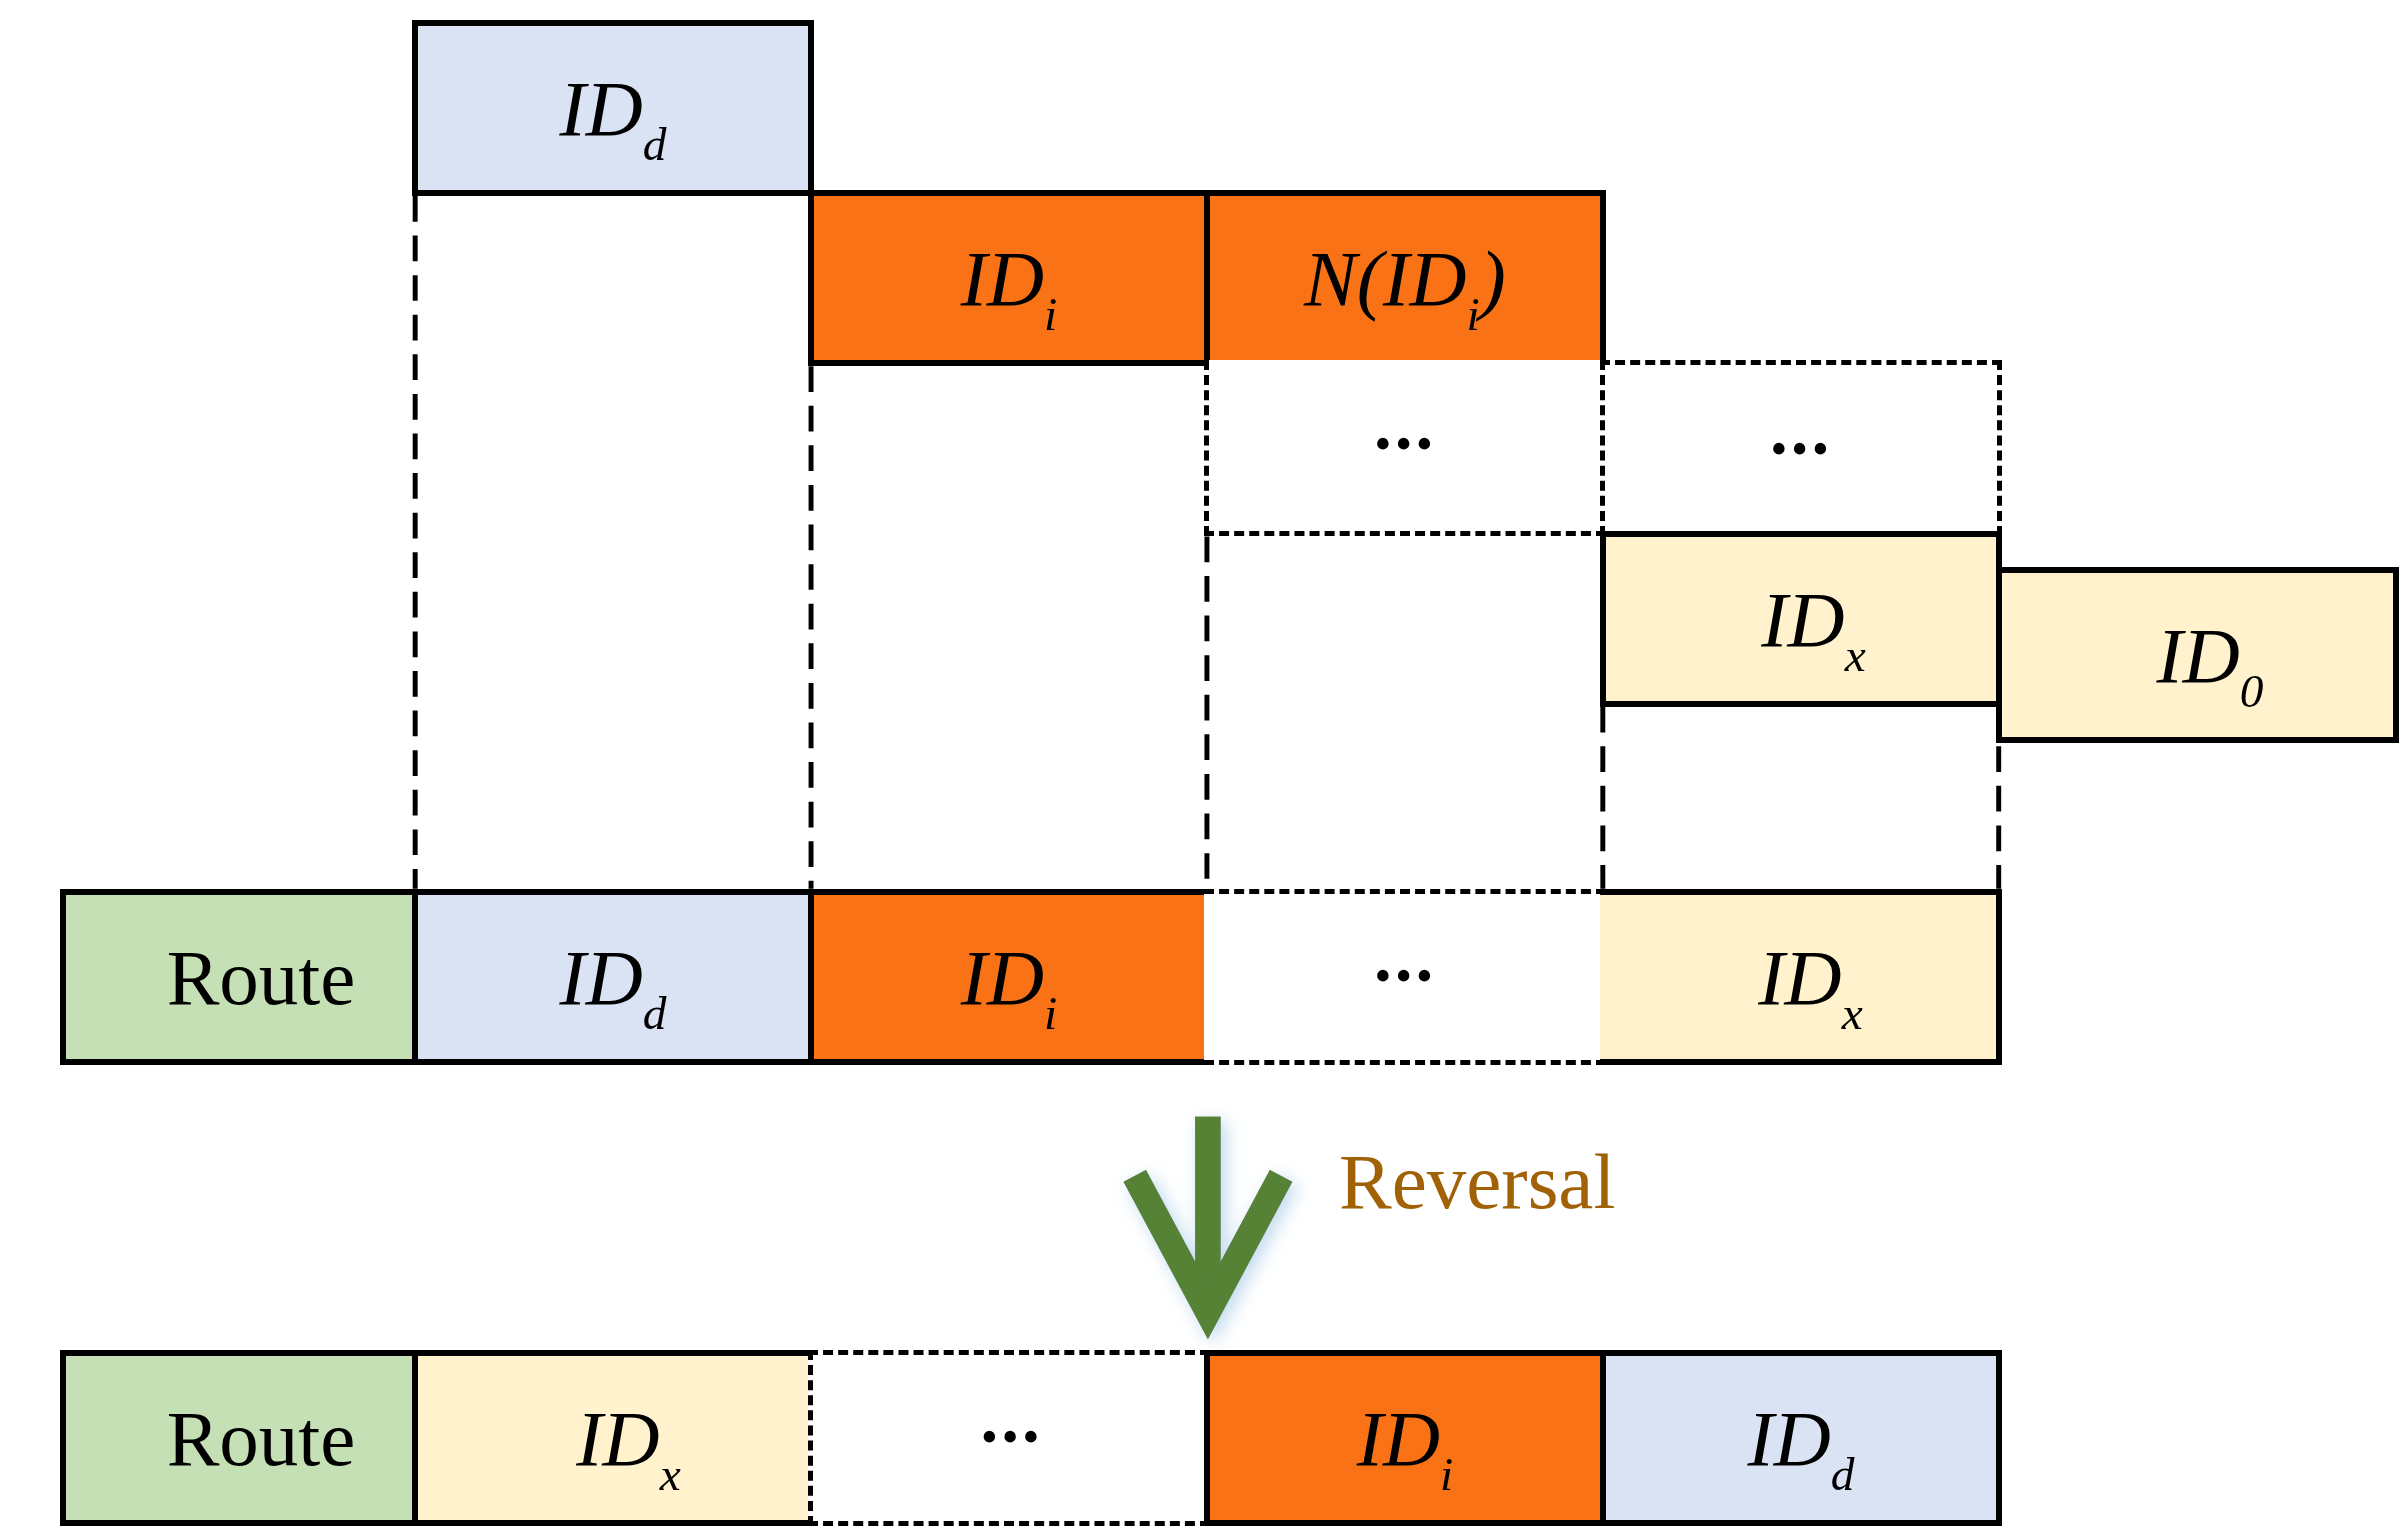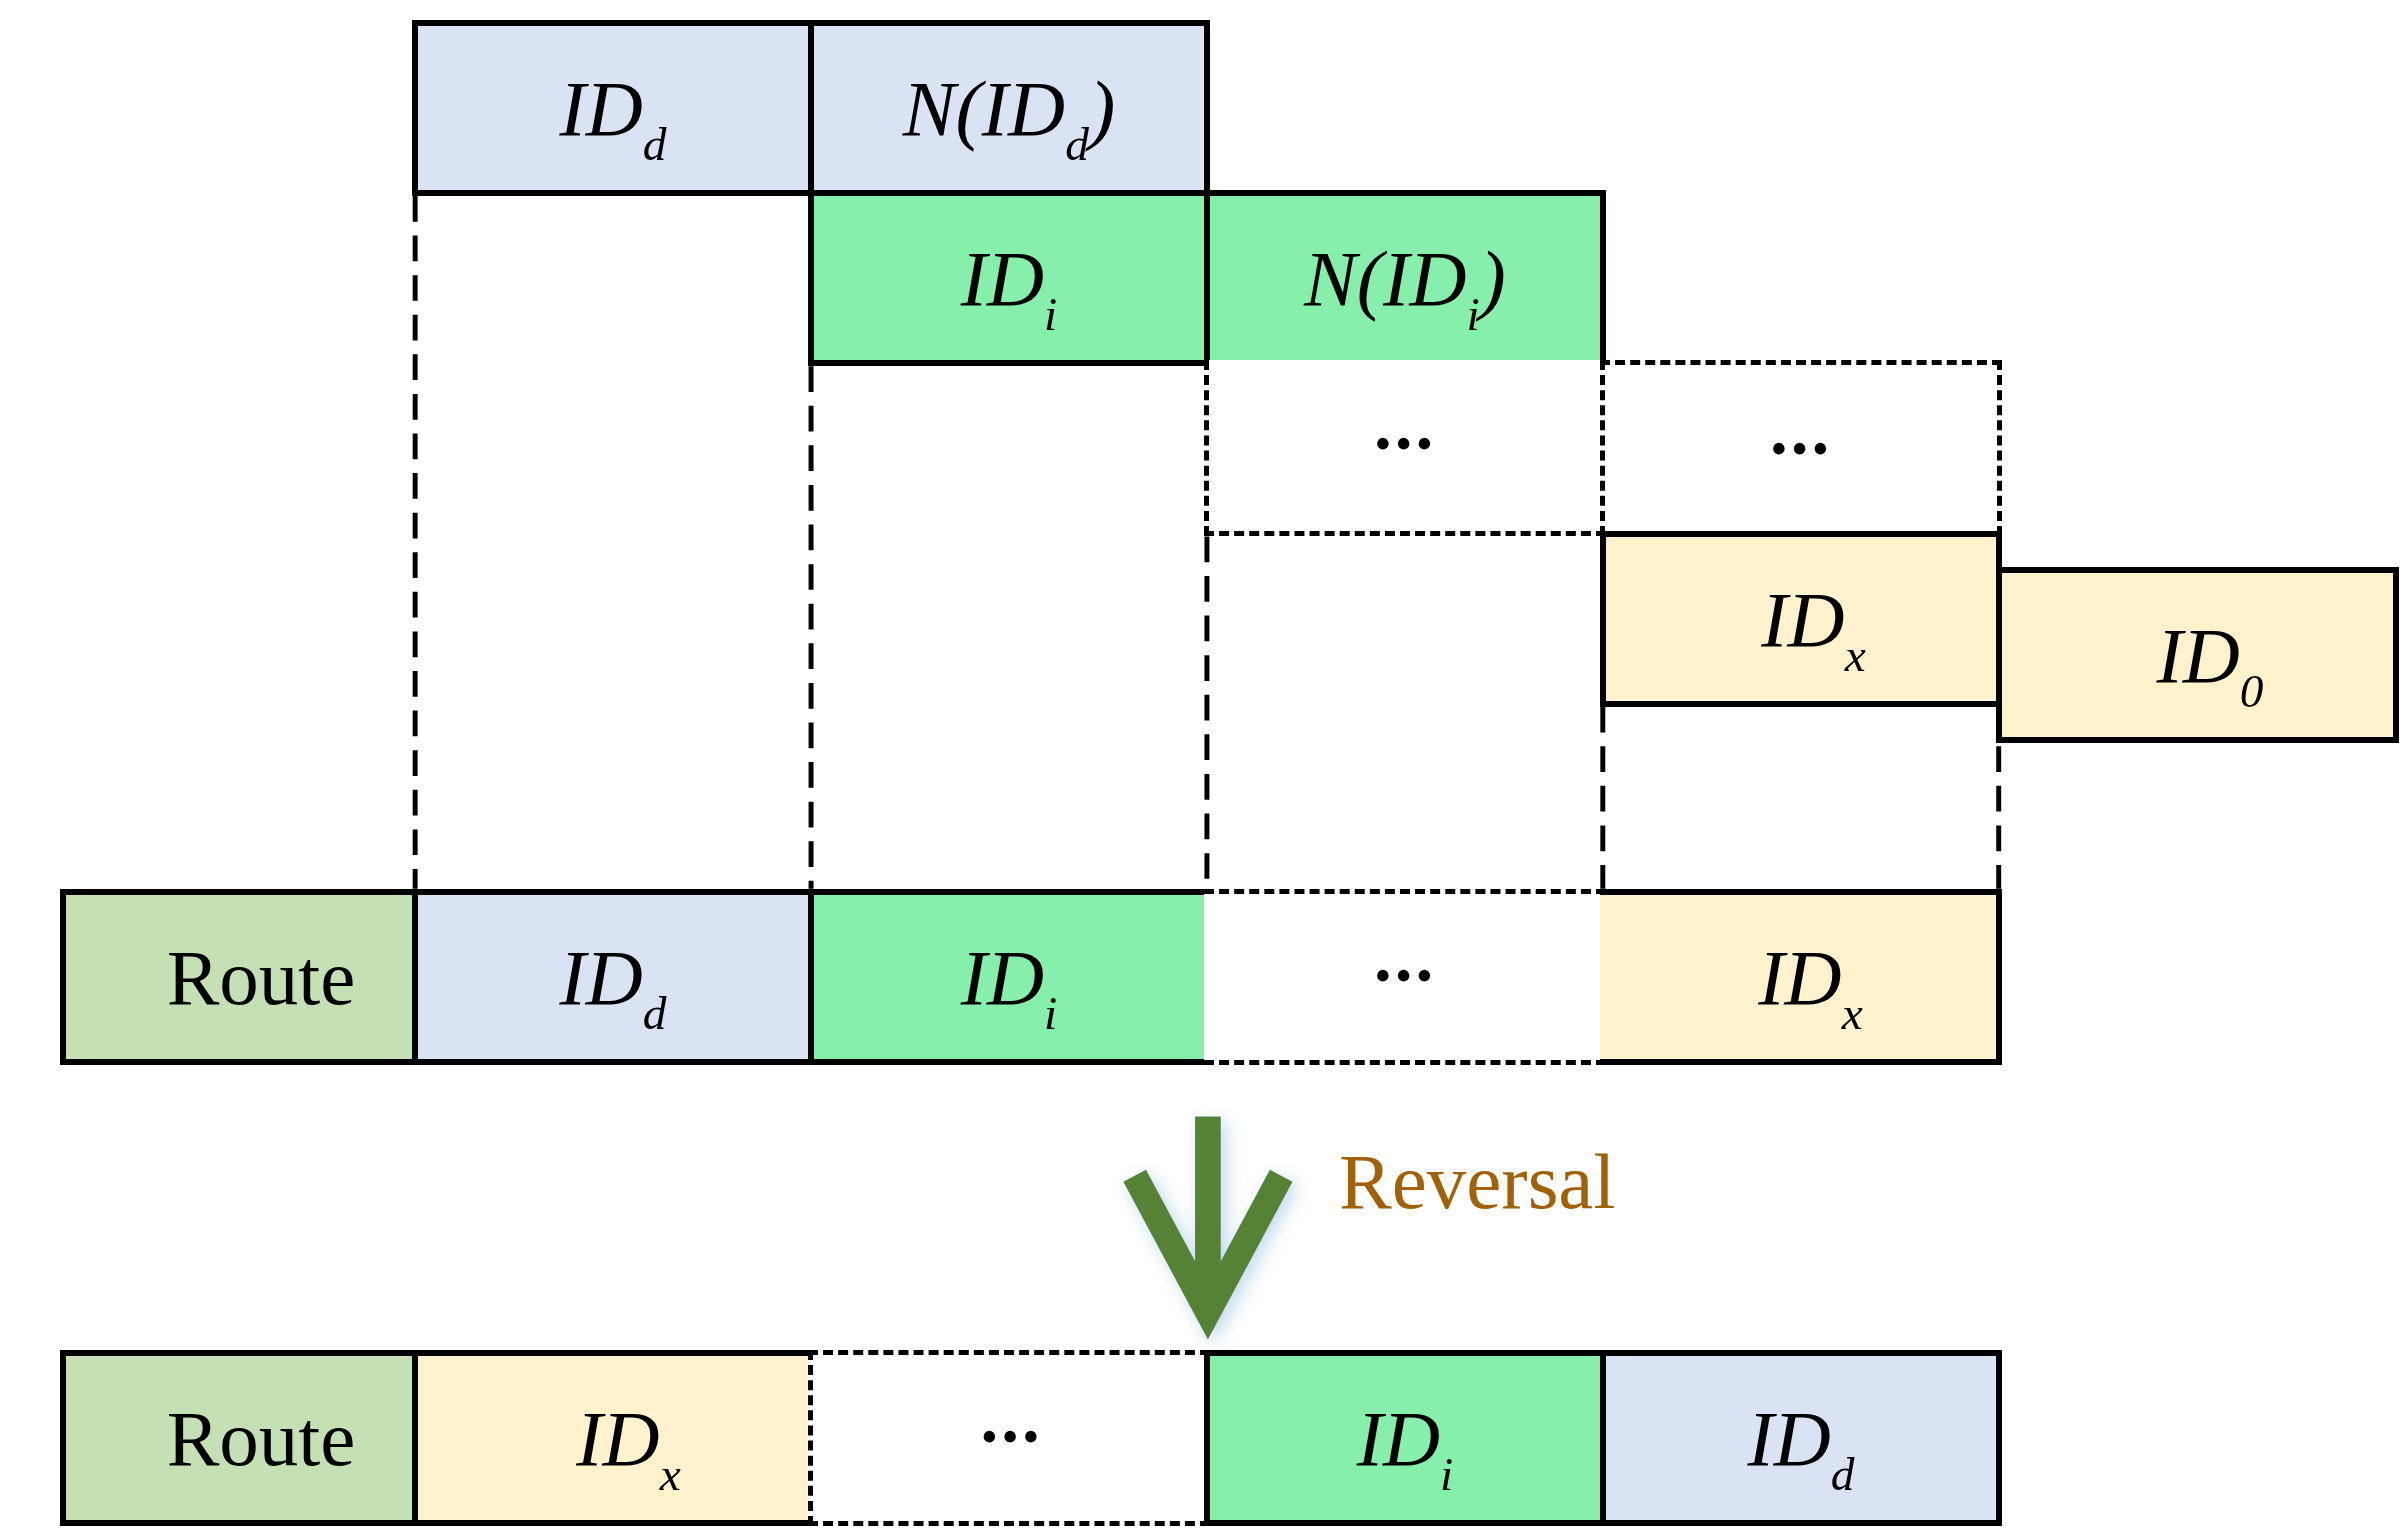--- a/index.html
+++ b/index.html
@@ -17,21 +17,21 @@
     height: 176px;
     box-sizing: border-box;
     display: flex;
     align-items: center;
     justify-content: center;
     font-size: 79px;
     color: #000;
     line-height: 1;
   }
   .fill-blue   { background: #dae3f3; }
-  .fill-orange { background: #86efac; }
+  .fill-orange { background: #f97316; }
   .fill-yellow { background: #fff2cc; padding-left: 25px; }
   .fill-green  { background: #c5e0b4; margin-left: 44px; }
   .fill-white  { background: #ffffff; }
 
   .bt { border-top: 6px solid #000; }
   .br { border-right: 6px solid #000; }
   .bb { border-bottom: 6px solid #000; }
   .bl { border-left: 6px solid #000; }
   .dt { border-top: 5px dashed #000; }
   .dr { border-right: 5px dashed #000; }
@@ -92,23 +92,20 @@
 
     <g filter="url(#glow)">
       <line x1="1220" y1="1128" x2="1220" y2="1318" stroke="#548235" stroke-width="26"></line>
       <polyline points="1146,1188 1220,1326 1294,1188" fill="none" stroke="#548235" stroke-width="26" stroke-linejoin="miter"></polyline>
     </g>
   </svg>
 
   <div class="cell fill-blue bt bl bb br italic" style="left:412px; top:20px;">
     <span class="t"><span>ID</span><sub>d</sub><span></span></span>
   </div>
-  <div class="cell fill-blue bt bl bb br italic" style="left:808px; top:20px;">
-    <span class="t"><span>N(ID</span><sub>d</sub><span>)</span></span>
-  </div>
 
   <div class="cell fill-orange bt bl bb br italic" style="left:808px; top:190px;">
     <span class="t"><span>ID</span><sub>i</sub><span></span></span>
   </div>
   <div class="cell fill-orange bt bl bb br italic" style="left:1204px; top:190px;">
     <span class="t"><span>N(ID</span><sub>i</sub><span>)</span></span>
   </div>
 
   <div class="cell fill-white dl dr db dots" style="left:1204px; top:360px;">
     <span class="t"><span>...</span><sub></sub><span></span></span>

